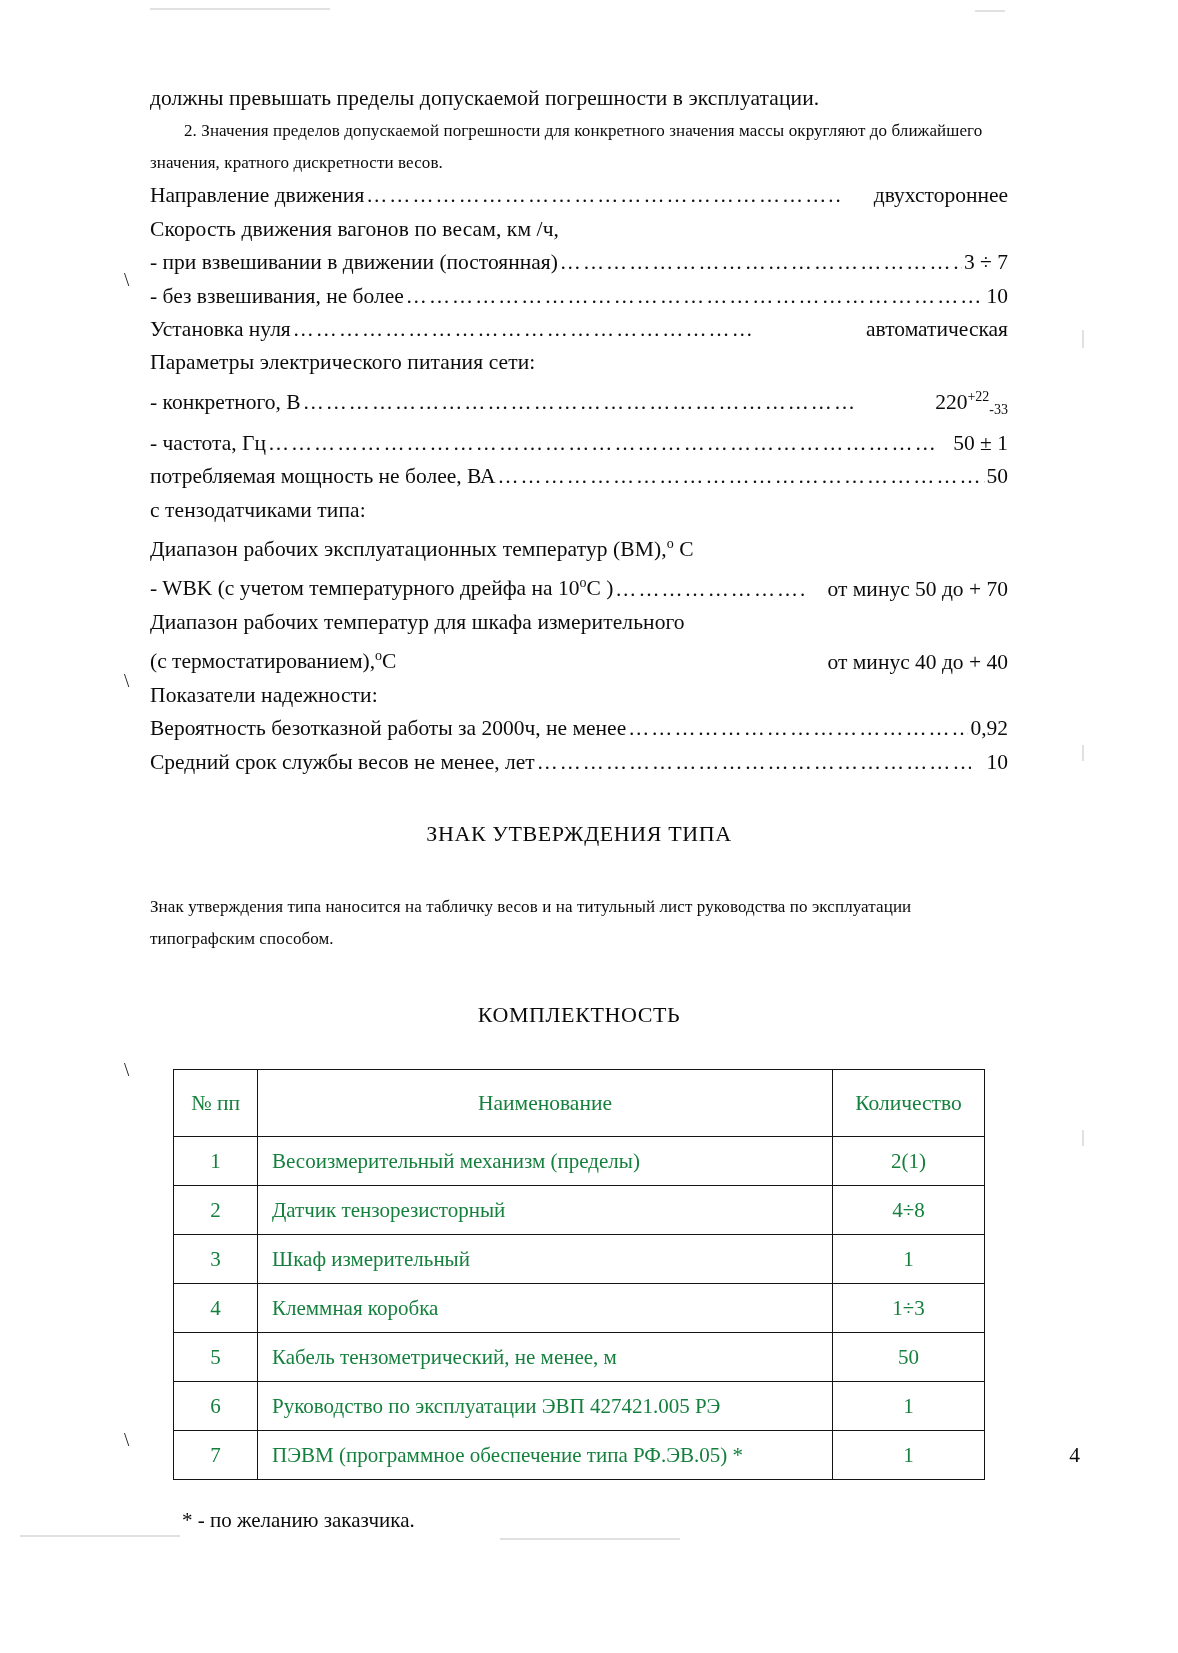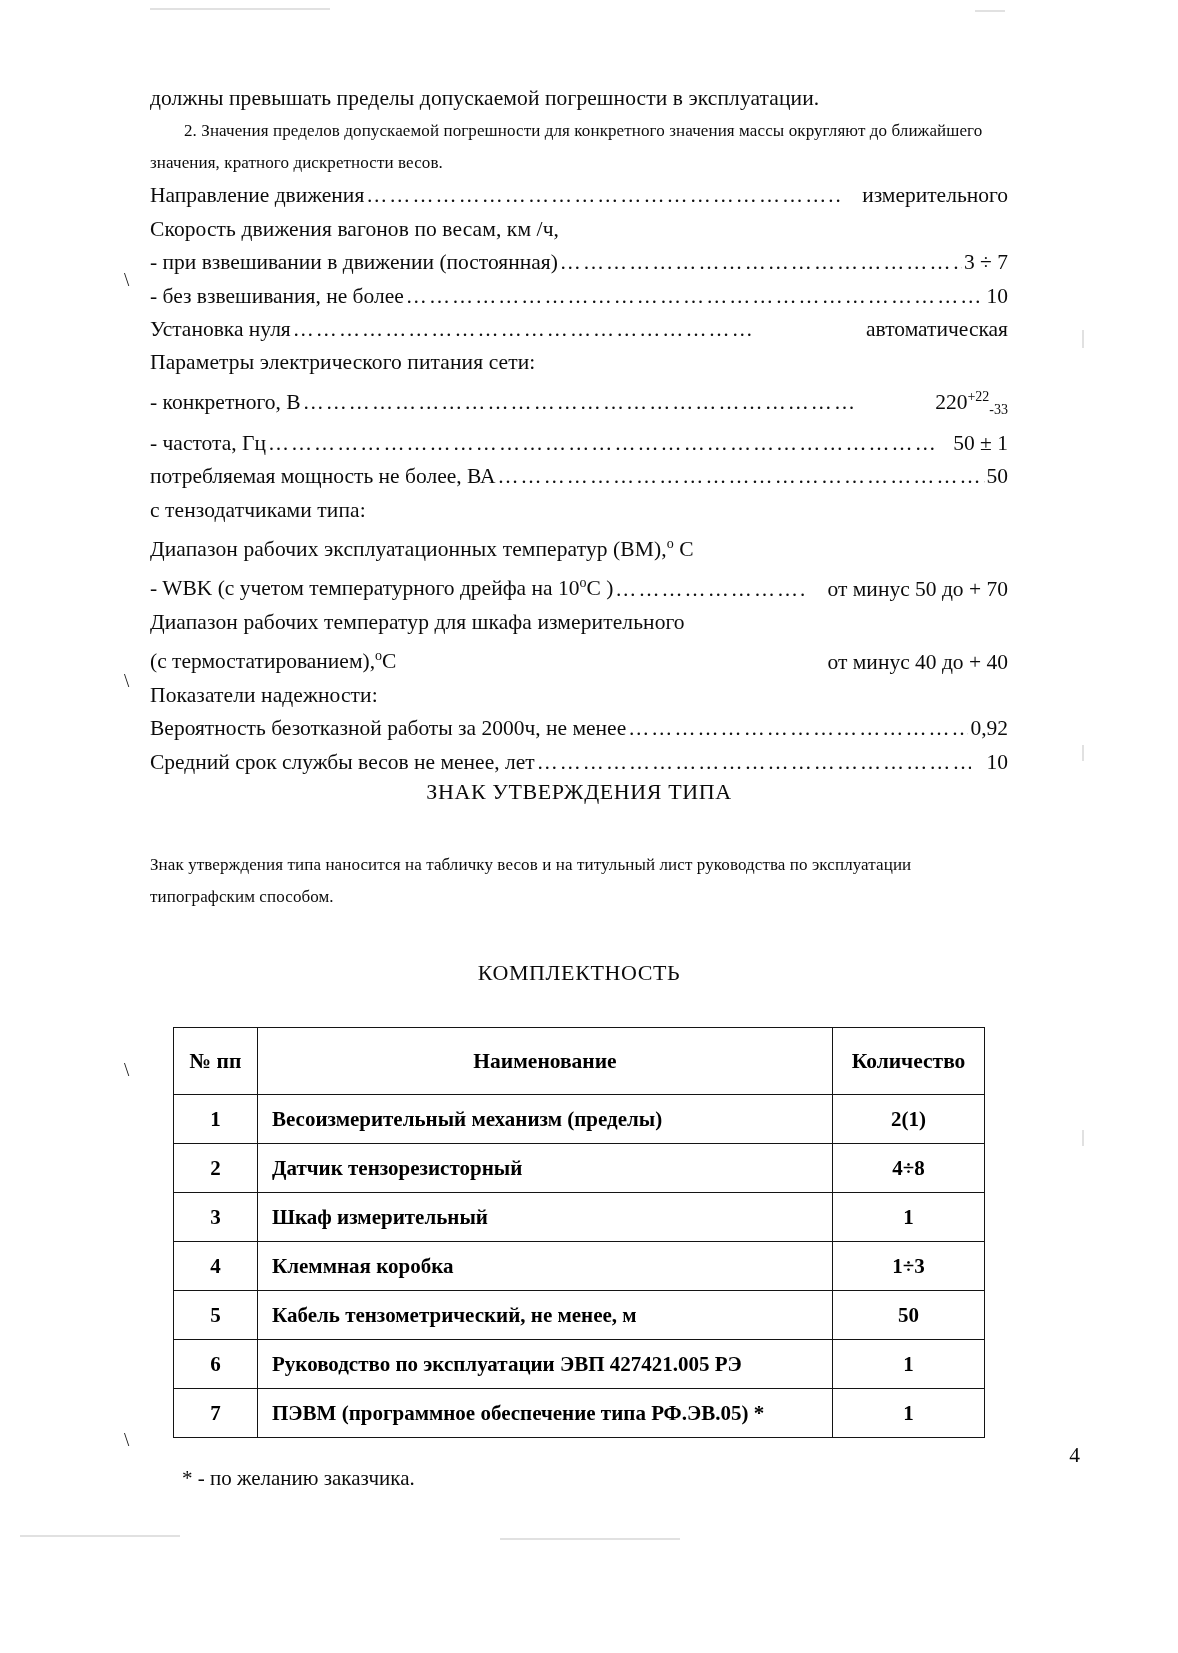--- a/index.html
+++ b/index.html
@@ -87,35 +87,35 @@
   sup.sup { font-size: 14px; vertical-align: super; }
   sub.sub { font-size: 14px; vertical-align: sub; }
   .deg { font-size: 14px; vertical-align: super; }
 
   .heading {
     text-align: center;
     font-size: 22px;
     letter-spacing: .6px;
   }
 
-  .h-znak { }
+  .h-znak { margin-top: 42px; }
   .p-znak { margin-top: 44px; }
   .h-komp { margin-top: 47px; }
 
   table.kit {
     border-collapse: collapse;
     margin: 41px auto 0 auto;
     width: 812px;
     table-layout: fixed;
   }
   table.kit th, table.kit td {
     border: 1.6px solid #141414;
-    font-weight: bold;
+    font-weight: normal;
     font-size: 21px;
-    color: #000000;
+    color: #15803d;
     padding: 0;
   }
   table.kit th {
     text-align: center;
     height: 66px;
     vertical-align: middle;
     font-size: 21.5px;
   }
   table.kit td.num {
     text-align: center;
@@ -168,21 +168,21 @@
   <div class="margin-tick" style="left:124px; top:1432px;">\</div>
 
   <div class="content">
 
     <div class="line">должны превышать пределы допускаемой погрешности в эксплуатации.</div>
     <div class="para indent">2. Значения пределов допускаемой погрешности для конкретного значения массы округляют до ближайшего значения, кратного дискретности весов.</div>
 
     <div class="row">
       <span class="lbl">Направление движения</span>
       <span class="dots">……………………………………………………..</span>
-      <span class="val pad-l2">измерительного</span>
+      <span class="val pad-l2">двухстороннее</span>
     </div>
 
     <div class="line">Скорость движения вагонов по весам, км /ч,</div>
 
     <div class="row">
       <span class="lbl">- при взвешивании в движении (постоянная)</span>
       <span class="dots">………………………………………………………………………</span>
       <span class="val">3 ÷ 7</span>
     </div>
 

